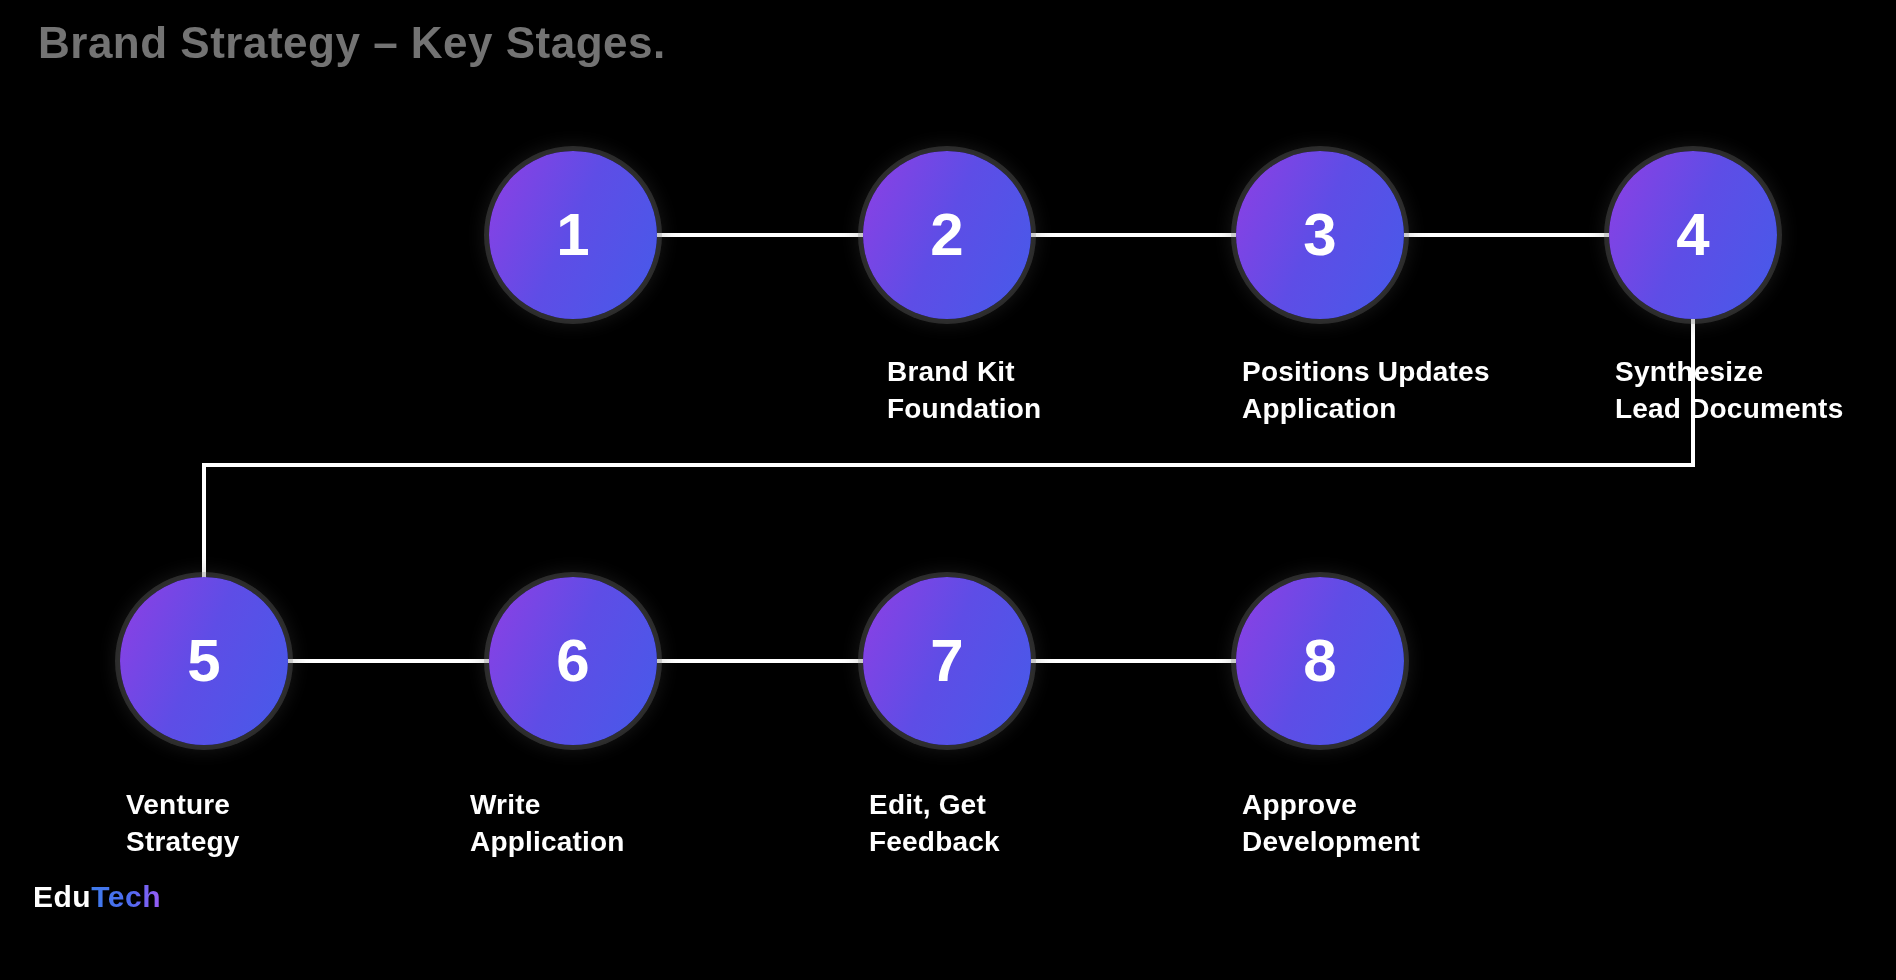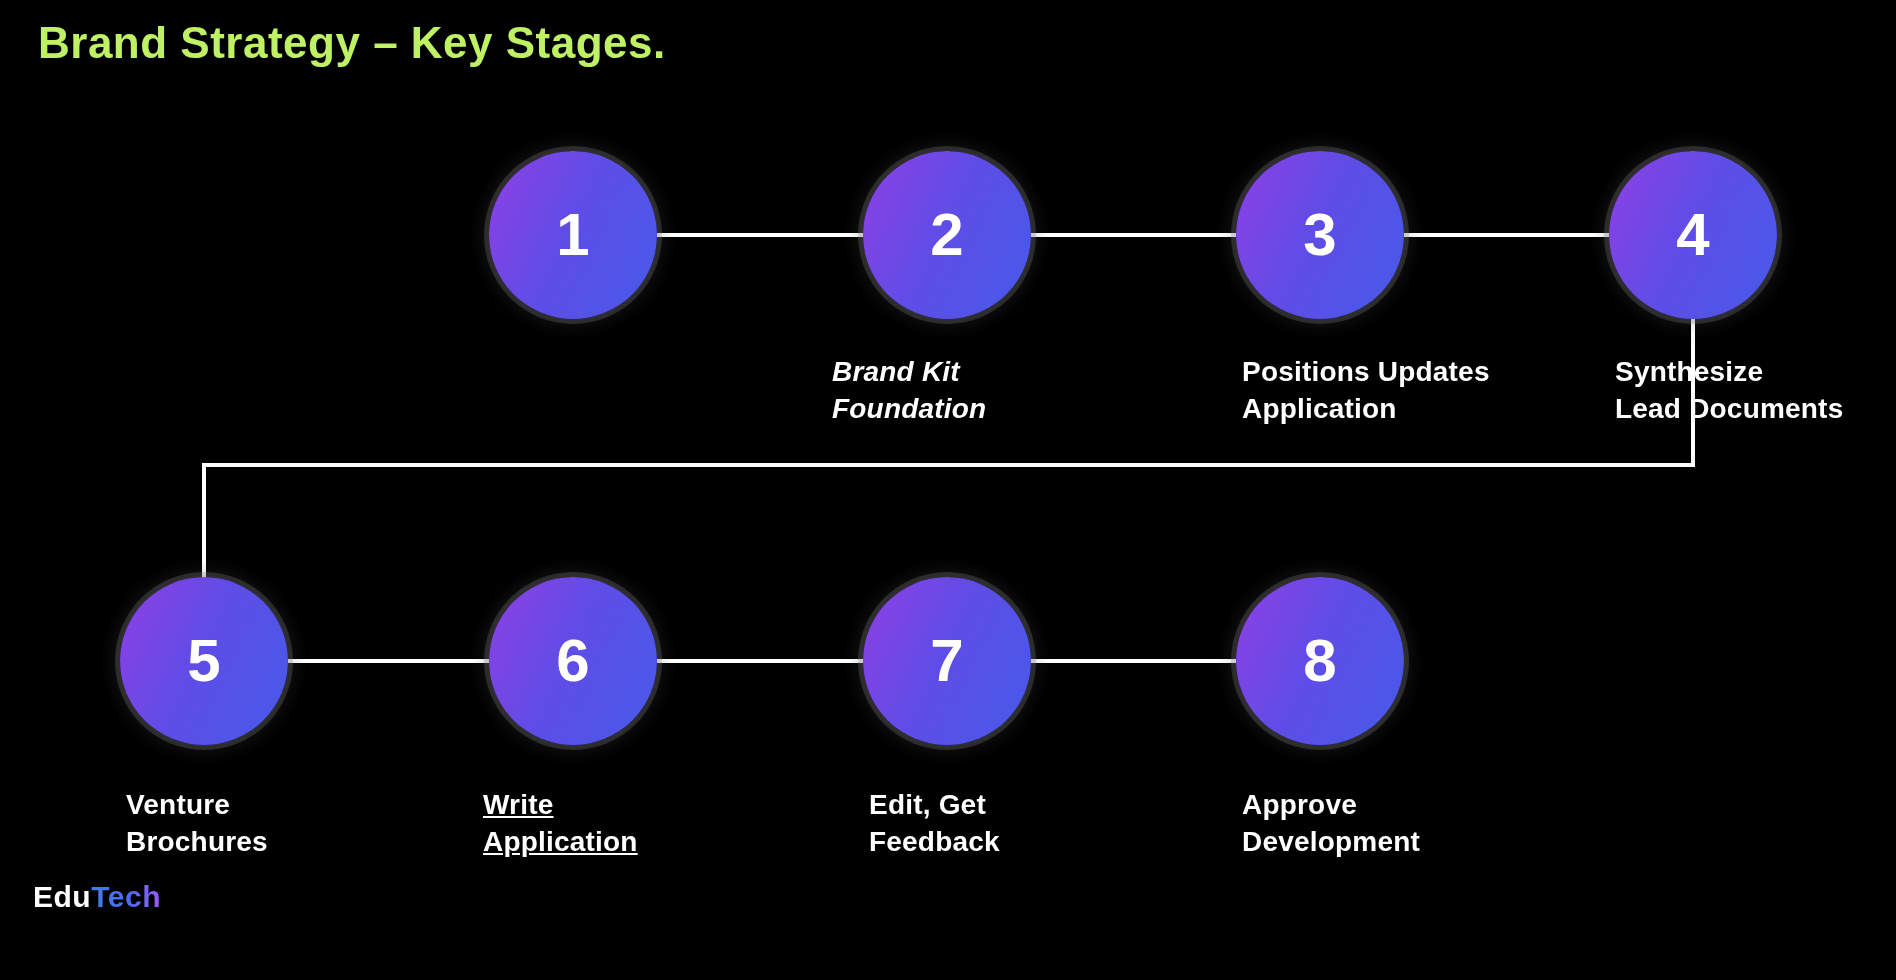--- a/index.html
+++ b/index.html
@@ -12,21 +12,21 @@
     position: relative;
   }
   .canvas { position: absolute; inset: 0; }
 
   .title {
     position: absolute;
     left: 38px; top: 18px;
     font-size: 44px;
     font-weight: 800;
     letter-spacing: 0.5px;
-    color: #bef264;
+    color: #737373;
     white-space: nowrap;
   }
 
   .node {
     position: absolute;
     width: 168px; height: 168px;
     border-radius: 50%;
     background: linear-gradient(115deg, #8F3FE4 0%, #5E4DE6 48%, #4A58E9 90%);
     box-shadow: 0 0 0 5px rgba(128,128,128,0.28), 0 0 18px 6px rgba(95,95,95,0.22);
     display: flex;
@@ -54,25 +54,25 @@
     position: absolute;
     width: 300px;
     font-size: 28px;
     font-weight: 700;
     line-height: 37px;
     color: #ffffff;
     white-space: pre-line;
     letter-spacing: 0.2px;
   }
   .lab-1 { left: 495px;  top: 353px; }
-  .lab-2 { left: 832px;  top: 353px; font-style: italic; }
+  .lab-2 { left: 887px;  top: 353px; }
   .lab-3 { left: 1242px; top: 353px; }
   .lab-4 { left: 1615px; top: 353px; }
   .lab-5 { left: 126px;  top: 786px; }
-  .lab-6 { left: 483px;  top: 786px; text-decoration: underline; }
+  .lab-6 { left: 470px;  top: 786px; }
   .lab-7 { left: 869px;  top: 786px; }
   .lab-8 { left: 1242px; top: 786px; }
 
   .connector {
     position: absolute;
     background: #ffffff;
   }
   .h { height: 4px; }
   .v { width: 4px; }
   
@@ -146,21 +146,21 @@
     <span class="num">8</span>
   </div>
 
   <div class="label lab-2">Brand Kit
 Foundation</div>
   <div class="label lab-3">Positions Updates
 Application</div>
   <div class="label lab-4">Synthesize
 Lead Documents</div>
   <div class="label lab-5">Venture
-Brochures</div>
+Strategy</div>
   <div class="label lab-6">Write
 Application</div>
   <div class="label lab-8">Approve
 Development</div>
   <div class="label lab-7">Edit, Get
 Feedback</div>
 
   <div class="logo">
     <span class="logo-white">Edu</span><span class="logo-grad">Tech</span>
   </div>

